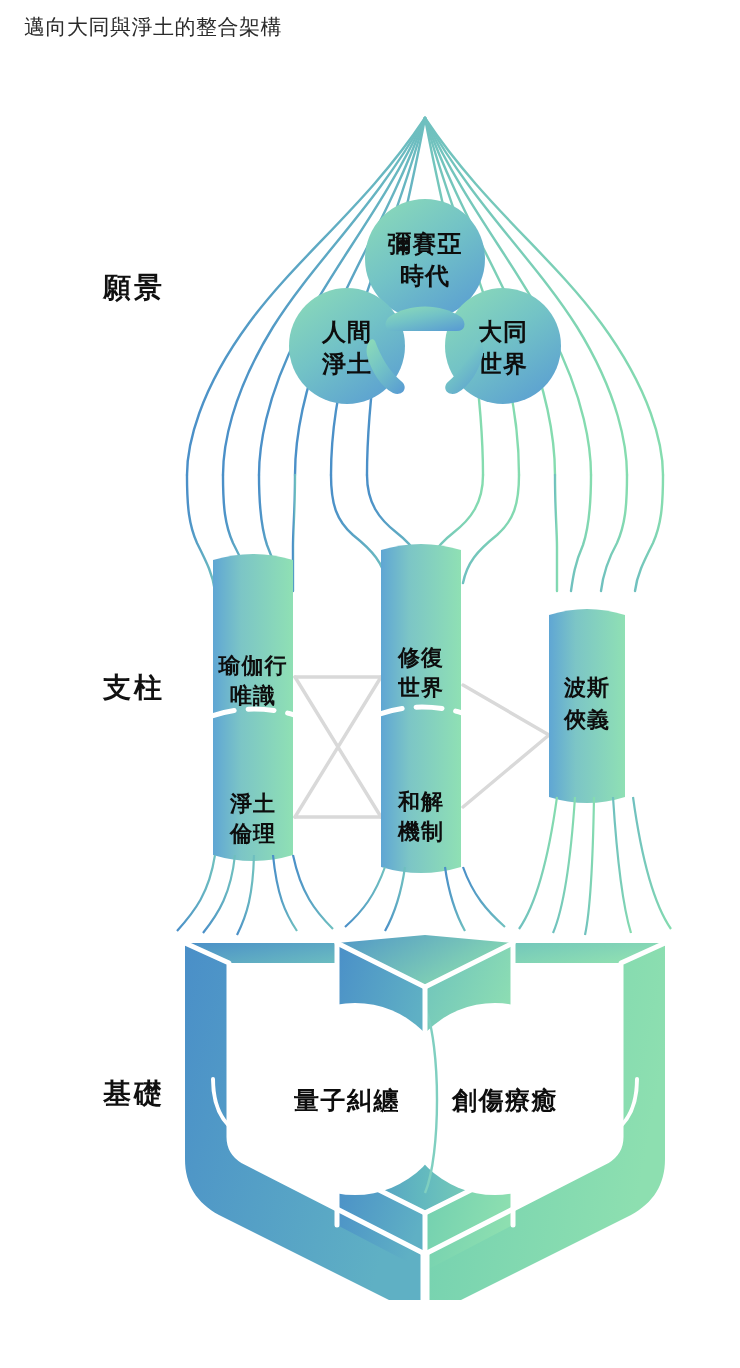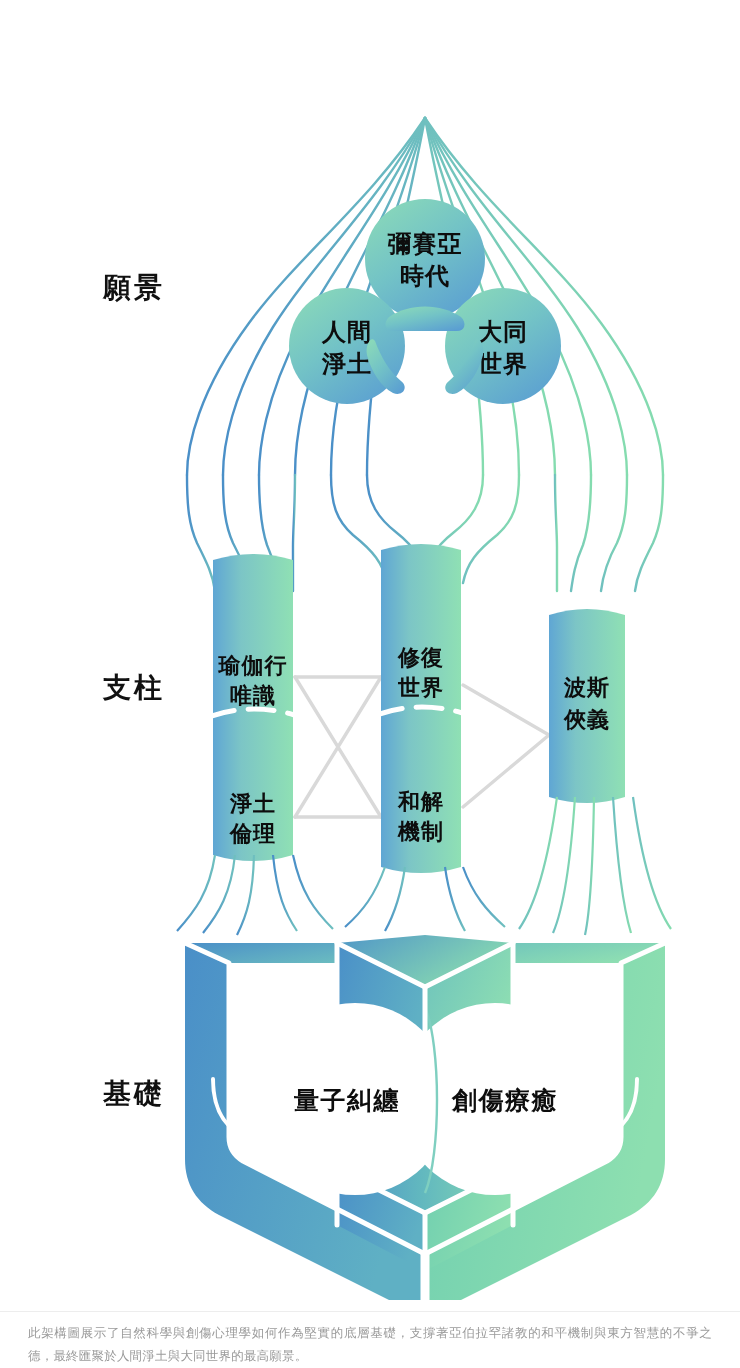--- a/index.html
+++ b/index.html
@@ -93,20 +93,21 @@
   }
   .rib { fill: none; stroke-width: 2.4; stroke-linecap: round; }
   .connector { fill: none; stroke: #d9d9d9; stroke-width: 3.4; stroke-linecap: round; }
   .white-seam { fill: none; stroke: #ffffff; stroke-width: 5; stroke-linecap: round; stroke-linejoin: round; }
 </style>
 </head>
 <body>
 
 <div class="page">
 
+  <div class="page-title">邁向大同與淨土的整合架構</div>
 
   <div class="diagram-wrap">
     <svg class="diagram" viewBox="0 0 740 1245" xmlns="http://www.w3.org/2000/svg">
       <defs>
 
         <linearGradient id="gHoriz" x1="0" y1="0" x2="1" y2="0">
           <stop offset="0%" stop-color="#4a8fc8"></stop>
           <stop offset="50%" stop-color="#62b5c0"></stop>
           <stop offset="100%" stop-color="#84dcae"></stop>
         </linearGradient>
@@ -362,17 +363,14 @@
         <text class="base-label" x="310" y="1054" text-anchor="middle">量子糾纏</text>
         <text class="base-label" x="468" y="1054" text-anchor="middle">創傷療癒</text>
       </g>
 
       <text class="tier-label" x="66" y="242">願景</text>
       <text class="tier-label" x="66" y="642">支柱</text>
       <text class="tier-label" x="66" y="1048">基礎</text>
     </svg>
   </div>
 
-  <div class="caption-block">
-    <p class="caption-text">此架構圖展示了自然科學與創傷心理學如何作為堅實的底層基礎，支撐著亞伯拉罕諸教的和平機制與東方智慧的不爭之德，最終匯聚於人間淨土與大同世界的最高願景。</p>
-  </div>
 
 </div>
 
 </body></html>

